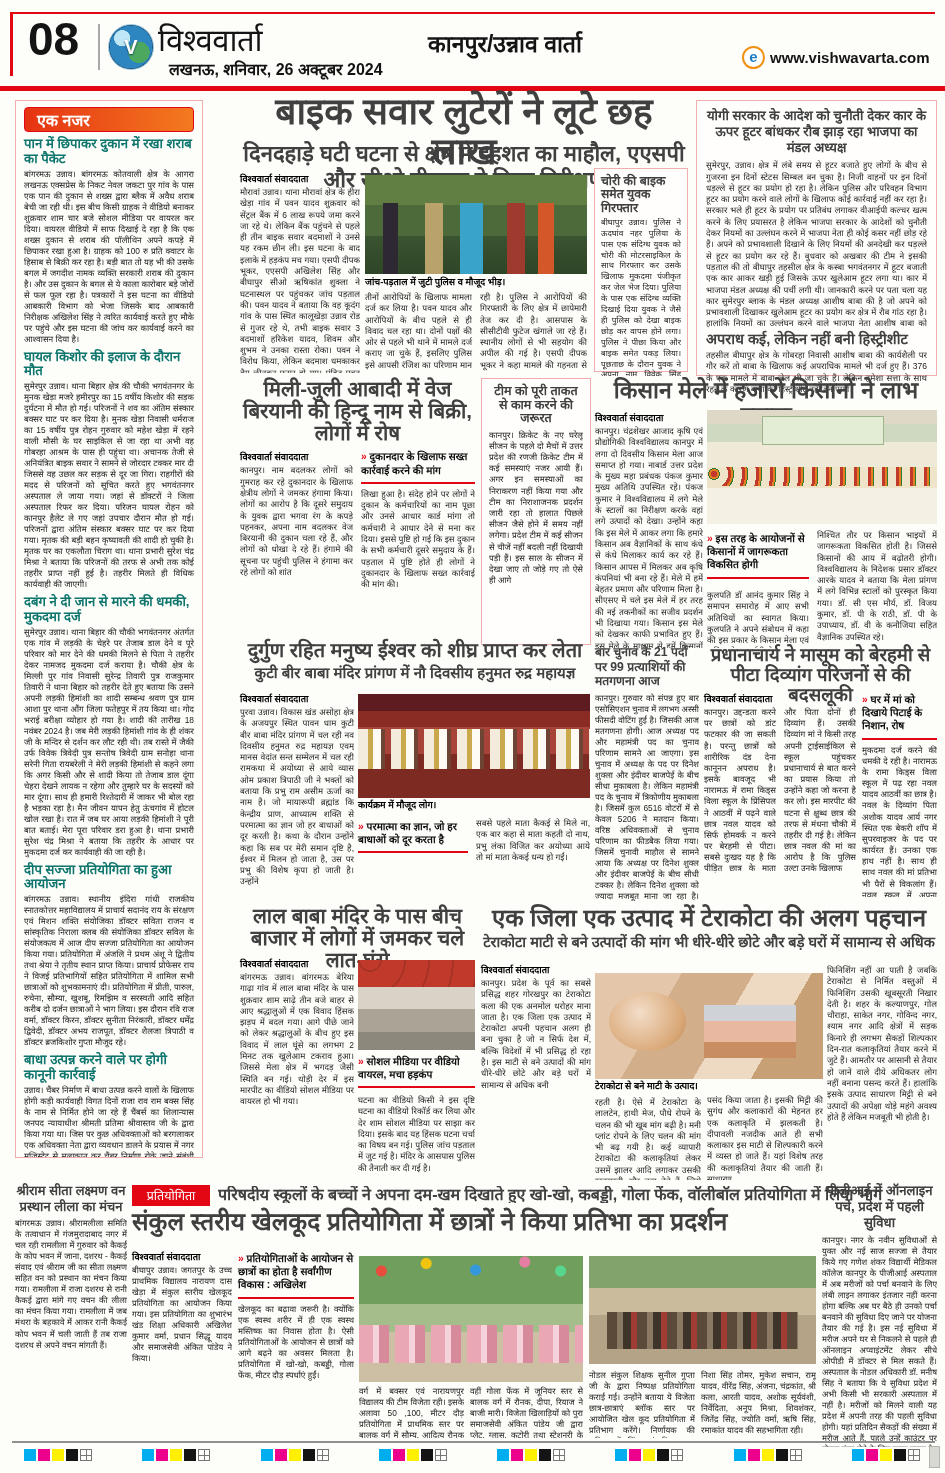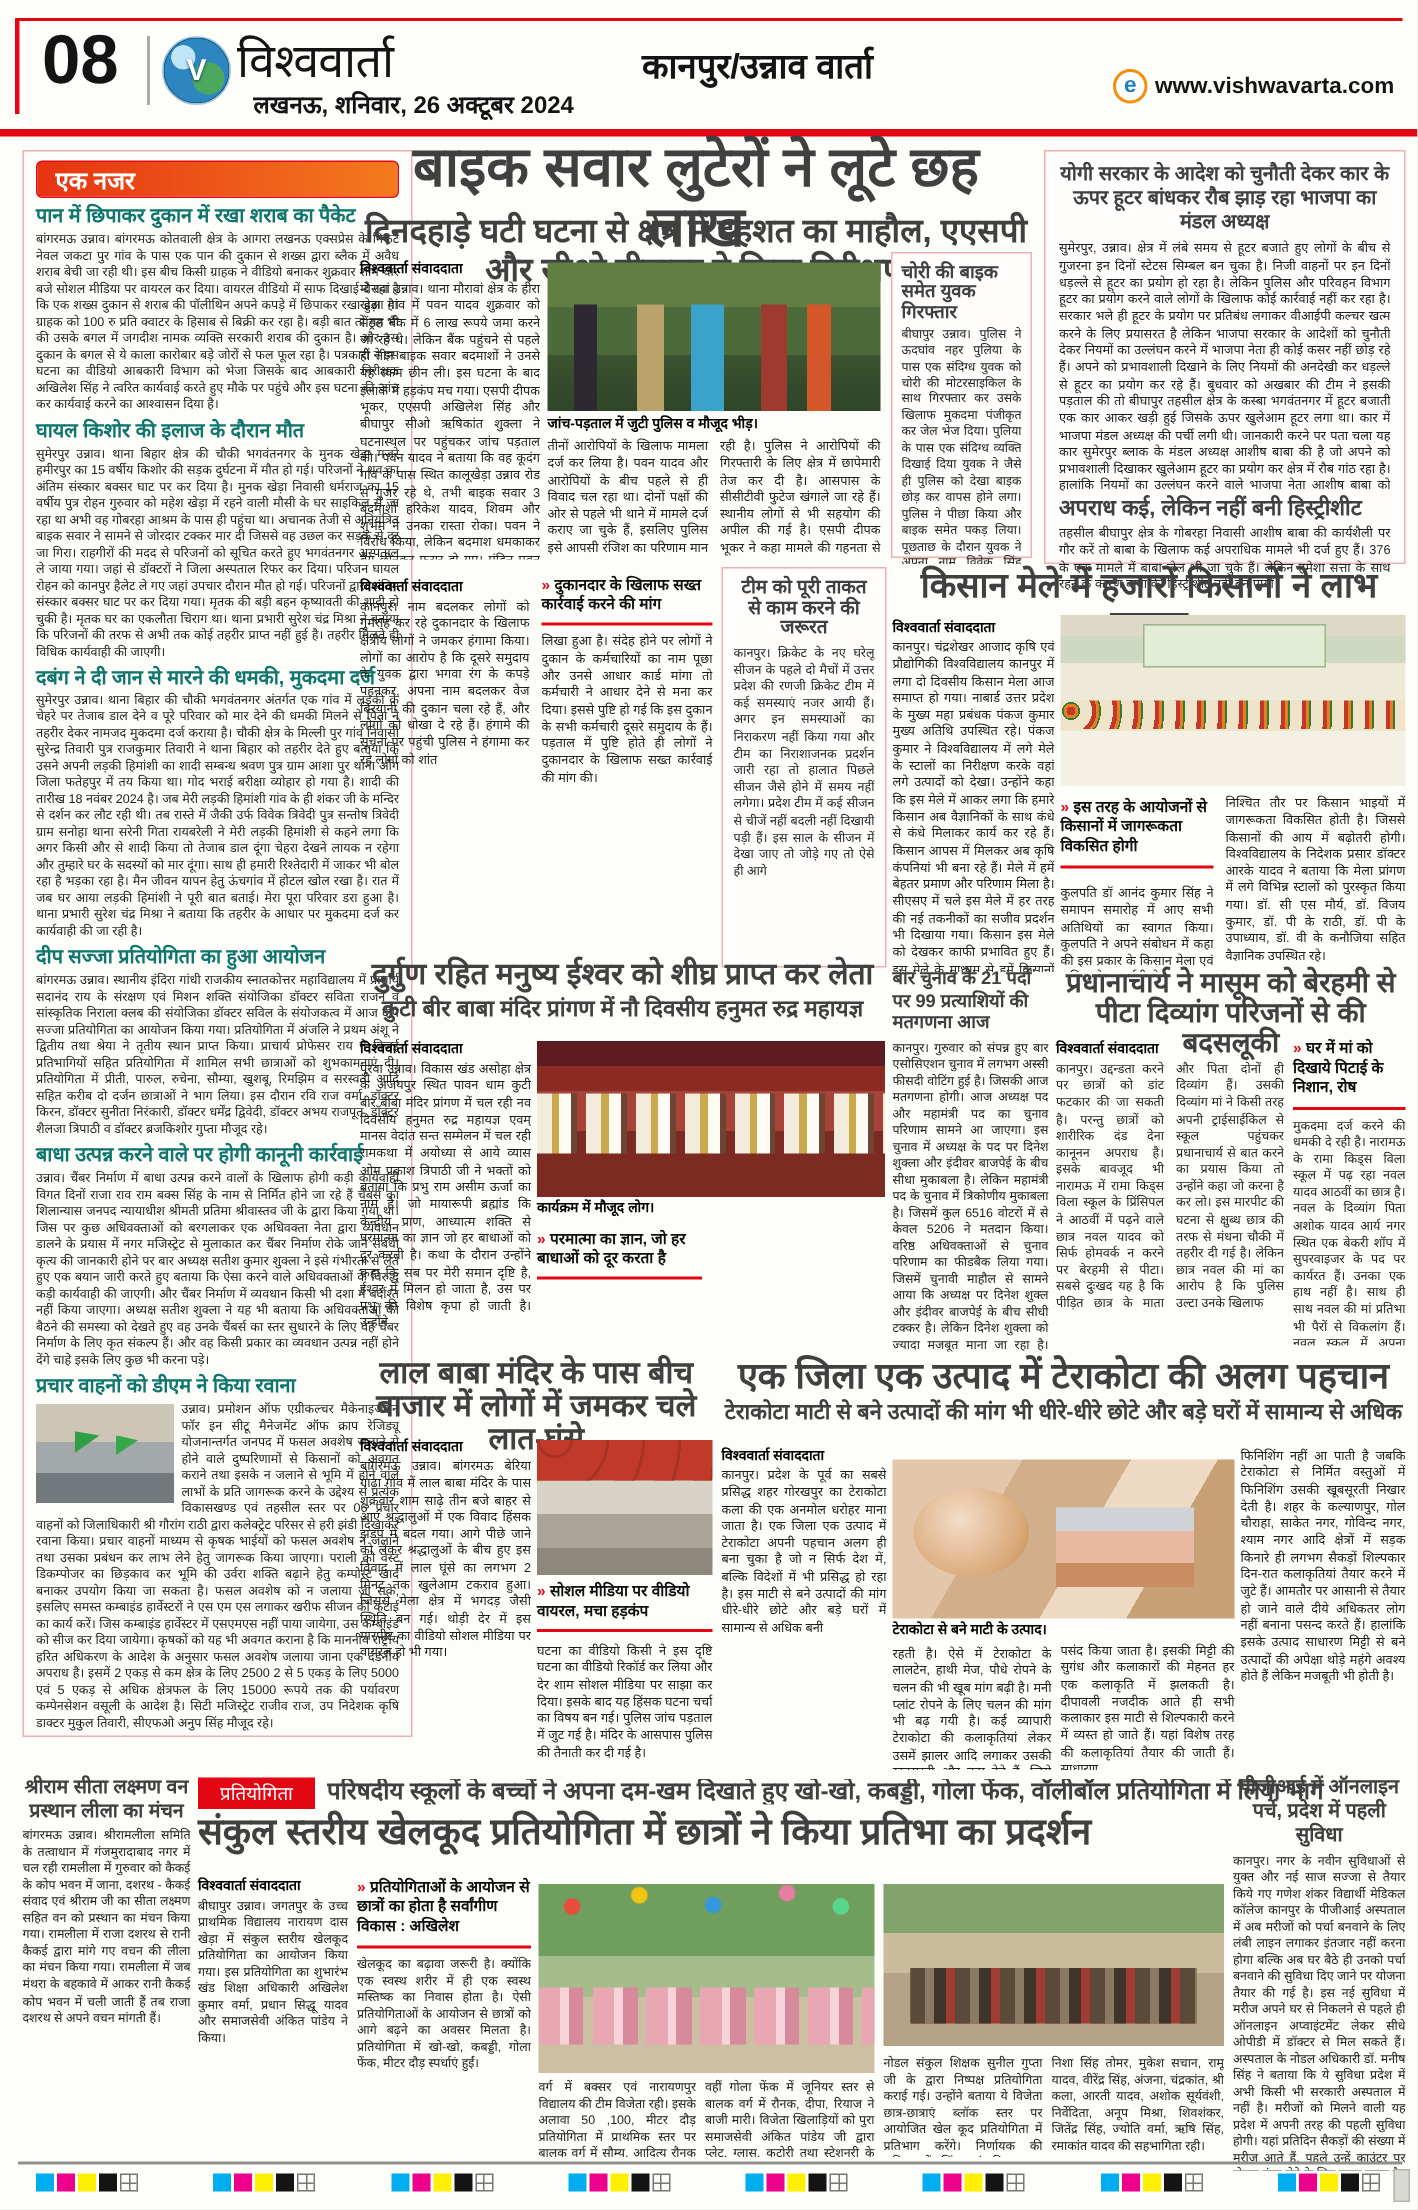--- a/index.html
+++ b/index.html
@@ -20,21 +20,21 @@
   #masthead-name{font-size:31px;font-weight:400;letter-spacing:-.5px}
   #logo{width:44px;height:44px;border-radius:50%;
     background:radial-gradient(circle at 30% 30%,#bfe6f5 0 18%,transparent 19%),
                radial-gradient(circle at 68% 62%,#4ca85e 0 26%,transparent 27%),
                radial-gradient(circle at 50% 50%,#2e86c1 0 68%,#17547e 69%);
     display:flex;align-items:center;justify-content:center;border:1px solid #9ec7de}
   #logo span{color:#fff;font-weight:700;font-size:20px;text-shadow:0 1px 2px #0a3a5a}
   .eicon{width:19px;height:19px;border-radius:50%;border:2px solid #f29111;color:#1f7ec2;
          font-weight:700;font-size:15px;line-height:17px;text-align:center;background:#fff;display:inline-block}
   
-  #ek-najar{left:15px;top:100px;width:260px;height:1058px;border:1.5px solid #f0aeae;box-sizing:border-box;padding:6px 8px;overflow:hidden}
+  #ek-najar{left:15px;top:100px;width:188px;height:1058px;border:1.5px solid #f0aeae;box-sizing:border-box;padding:6px 8px;overflow:hidden}
   #ek-najar-label{height:25px;border:1px solid #e30613;border-radius:4px;margin-bottom:4px;
       background:linear-gradient(90deg,#e63312,#f47a1f);color:#fff;font-size:16px;font-weight:700;
       display:flex;align-items:center;padding-left:12px;box-sizing:border-box}
   .nj-h{font-size:13.2px;font-weight:700;line-height:1.12;margin:5px 0 2px;color:#0f766e}
   .nj-b{font-size:8.4px;line-height:1.31;text-align:justify;color:#1d1d1d}
   
   .ph{overflow:hidden;background:#b9b9b0;box-sizing:border-box}
   .ph-police{background:
     linear-gradient(90deg,transparent 0 8%,#2e2833 8% 15%,transparent 15% 27%,#b9a36a 27% 35%,transparent 35% 43%,#3aa3c9 43% 53%,transparent 53% 64%,#9e3a2e 64% 72%,transparent 72% 78%,#d4572a 78% 85%,transparent 85%) 0 100%/100% 72% no-repeat,
     linear-gradient(180deg,#617f43 0 30%,#4d6a3b 30% 62%,#3a5330 62%,#2f4527 100%)}
@@ -139,20 +139,21 @@
   </div>
 
   <div class="abs pbox" style="left:696px;top:100px;width:241px;height:276px;padding:7px 9px">
     <div class="hl ctr" style="font-size:13.2px;line-height:1.22;margin-bottom:4px">योगी सरकार के आदेश को चुनौती देकर कार के ऊपर हूटर बांधकर रौब झाड़ रहा भाजपा का मंडल अध्यक्ष</div>
     <div class="bt" style="font-size:8.5px;height:168px">सुमेरपुर, उन्नाव। क्षेत्र में लंबे समय से हूटर बजाते हुए लोगों के बीच से गुजरना इन दिनों स्टेटस सिम्बल बन चुका है। निजी वाहनों पर इन दिनों धड़ल्ले से हूटर का प्रयोग हो रहा है। लेकिन पुलिस और परिवहन विभाग हूटर का प्रयोग करने वाले लोगों के खिलाफ कोई कार्रवाई नहीं कर रहा है। सरकार भले ही हूटर के प्रयोग पर प्रतिबंध लगाकर वीआईपी कल्चर खत्म करने के लिए प्रयासरत है लेकिन भाजपा सरकार के आदेशों को चुनौती देकर नियमों का उल्लंघन करने में भाजपा नेता ही कोई कसर नहीं छोड़ रहे हैं। अपने को प्रभावशाली दिखाने के लिए नियमों की अनदेखी कर धड़ल्ले से हूटर का प्रयोग कर रहे हैं। बुधवार को अखबार की टीम ने इसकी पड़ताल की तो बीघापुर तहसील क्षेत्र के कस्बा भगवंतनगर में हूटर बजाती एक कार आकर खड़ी हुई जिसके ऊपर खुलेआम हूटर लगा था। कार में भाजपा मंडल अध्यक्ष की पर्ची लगी थी। जानकारी करने पर पता चला यह कार सुमेरपुर ब्लाक के मंडल अध्यक्ष आशीष बाबा की है जो अपने को प्रभावशाली दिखाकर खुलेआम हूटर का प्रयोग कर क्षेत्र में रौब गांठ रहा है। हालांकि नियमों का उल्लंघन करने वाले भाजपा नेता आशीष बाबा को लेकर क्षेत्र में तरह तरह की चर्चाएं हैं।</div>
     <div class="hl" style="font-size:14.5px;margin:4px 0 2px">अपराध कई, लेकिन नहीं बनी हिस्ट्रीशीट</div>
     <div class="bt" style="font-size:8.5px;height:52px">तहसील बीघापुर क्षेत्र के गोबरहा निवासी आशीष बाबा की कार्यशैली पर गौर करें तो बाबा के खिलाफ कई अपराधिक मामले भी दर्ज हुए हैं। 376 के एक मामले में बाबा जेल भी जा चुके हैं। लेकिन हमेशा सत्ता के साथ रहने के कारण बाबा की हिस्ट्रीशीट नहीं बन पायी।</div>
   </div>
 
   <div class="abs" style="left:240px;top:378px;width:235px;height:267px">
+    <div class="hl ctr" style="font-size:20.5px">मिली-जुली आबादी में वेज बिरयानी की हिन्दू नाम से बिक्री, लोगों में रोष</div>
     <div style="display:flex;gap:8px;margin-top:6px">
       <div style="width:113px">
         <div class="byl">विश्ववार्ता संवाददाता</div>
         <div class="bt" style="height:178px">कानपुर। नाम बदलकर लोगों को गुमराह कर रहे दुकानदार के खिलाफ क्षेत्रीय लोगों ने जमकर हंगामा किया। लोगों का आरोप है कि दूसरे समुदाय के युवक द्वारा भगवा रंग के कपड़े पहनकर, अपना नाम बदलकर वेज बिरयानी की दुकान चला रहे हैं, और लोगों को धोखा दे रहे हैं। हंगामे की सूचना पर पहुंची पुलिस ने हंगामा कर रहे लोगों को शांत</div>
       </div>
       <div style="width:114px">
         <div class="pq">दुकानदार के खिलाफ सख्त कार्रवाई करने की मांग</div>
         <div class="bt" style="height:152px;margin-top:5px">लिखा हुआ है। संदेह होने पर लोगों ने दुकान के कर्मचारियों का नाम पूछा और उनसे आधार कार्ड मांगा तो कर्मचारी ने आधार देने से मना कर दिया। इससे पुष्टि हो गई कि इस दुकान के सभी कर्मचारी दूसरे समुदाय के हैं। पड़ताल में पुष्टि होते ही लोगों ने दुकानदार के खिलाफ सख्त कार्रवाई की मांग की।</div>
       </div>
     </div>
@@ -178,20 +179,21 @@
   <div class="abs" style="left:240px;top:640px;width:350px;height:265px">
     <div class="hl ctr" style="font-size:20px">दुर्गुण रहित मनुष्य ईश्वर को शीघ्र प्राप्त कर लेता</div>
     <div class="hl ctr" style="font-size:15px;margin-top:3px">कुटी बीर बाबा मंदिर प्रांगण में नौ दिवसीय हनुमत रुद्र महायज्ञ</div>
     <div class="abs" style="left:0;top:52px;width:114px">
       <div class="byl">विश्ववार्ता संवाददाता</div>
       <div class="bt" style="height:198px">पुरवा उन्नाव। विकास खंड असोहा क्षेत्र के अजयपुर स्थित पावन धाम कुटी बीर बाबा मंदिर प्रांगण में चल रही नव दिवसीय हनुमत रुद्र महायज्ञ एवम् मानस वेदांत सन्त सम्मेलन में चल रही रामकथा में अयोध्या से आये व्यास ओम प्रकाश त्रिपाठी जी ने भक्तों को बताया कि प्रभु राम असीम ऊर्जा का नाम है। जो मायारूपी ब्रह्मांड कि केन्द्रीय प्राण, आध्यात्म शक्ति से परमात्मा का ज्ञान जो हर बाधाओं को दूर करती है। कथा के दौरान उन्होंने कहा कि सब पर मेरी समान दृष्टि है, ईश्वर में मिलन हो जाता है, उस पर प्रभु की विशेष कृपा हो जाती है। उन्होंने</div>
     </div>
     <div class="abs ph ph-yagya" style="left:118px;top:54px;width:232px;height:104px;position:absolute"></div>
     <div class="abs cap" style="left:118px;top:160px;width:232px">कार्यक्रम में मौजूद लोग।</div>
     <div class="abs pq" style="left:118px;top:180px;width:110px">परमात्मा का ज्ञान, जो हर बाधाओं को दूर करता है</div>
+    <div class="abs bt" style="left:236px;top:178px;width:114px;height:85px">सबसे पहले माता कैकई से मिले ना, एक बार कहा से माता कहती दो नाथ, प्रभु लंका विजित कर अयोध्या आये तो मां माता केकई धन्य हो गईं।</div>
   </div>
 
   <div class="abs" style="left:595px;top:645px;width:104px;height:258px">
     <div class="hl" style="font-size:12.2px;line-height:1.2">बार चुनाव के 21 पदों पर 99 प्रत्याशियों की मतगणना आज</div>
     <div class="bt" style="font-size:8.3px;height:208px;margin-top:4px">कानपुर। गुरुवार को संपन्न हुए बार एसोसिएशन चुनाव में लगभग अस्सी फीसदी वोटिंग हुई है। जिसकी आज मतगणना होगी। आज अध्यक्ष पद और महामंत्री पद का चुनाव परिणाम सामने आ जाएगा। इस चुनाव में अध्यक्ष के पद पर दिनेश शुक्ला और इंदीवर बाजपेई के बीच सीधा मुकाबला है। लेकिन महामंत्री पद के चुनाव में त्रिकोणीय मुकाबला है। जिसमें कुल 6516 वोटरों में से केवल 5206 ने मतदान किया। वरिष्ठ अधिवक्ताओं से चुनाव परिणाम का फीडबैक लिया गया। जिसमें चुनावी माहौल से सामने आया कि अध्यक्ष पर दिनेश शुक्ल और इंदीवर बाजपेई के बीच सीधी टक्कर है। लेकिन दिनेश शुक्ला को ज्यादा मजबूत माना जा रहा है। दूसरी तरफ महामंत्री पद पर विनय मिश्रा, सागर यादव और अमित सिंह के बीच त्रिकोणीय मुकाबला माना जा रहा है।</div>
   </div>
 
   <div class="abs" style="left:704px;top:645px;width:233px;height:258px" able="false">
     <div class="hl ctr" style="font-size:18.5px">प्रधानाचार्य ने मासूम को बेरहमी से पीटा दिव्यांग परिजनों से की बदसलूकी</div>
     <div class="abs" style="left:0;top:47px;width:74px">

